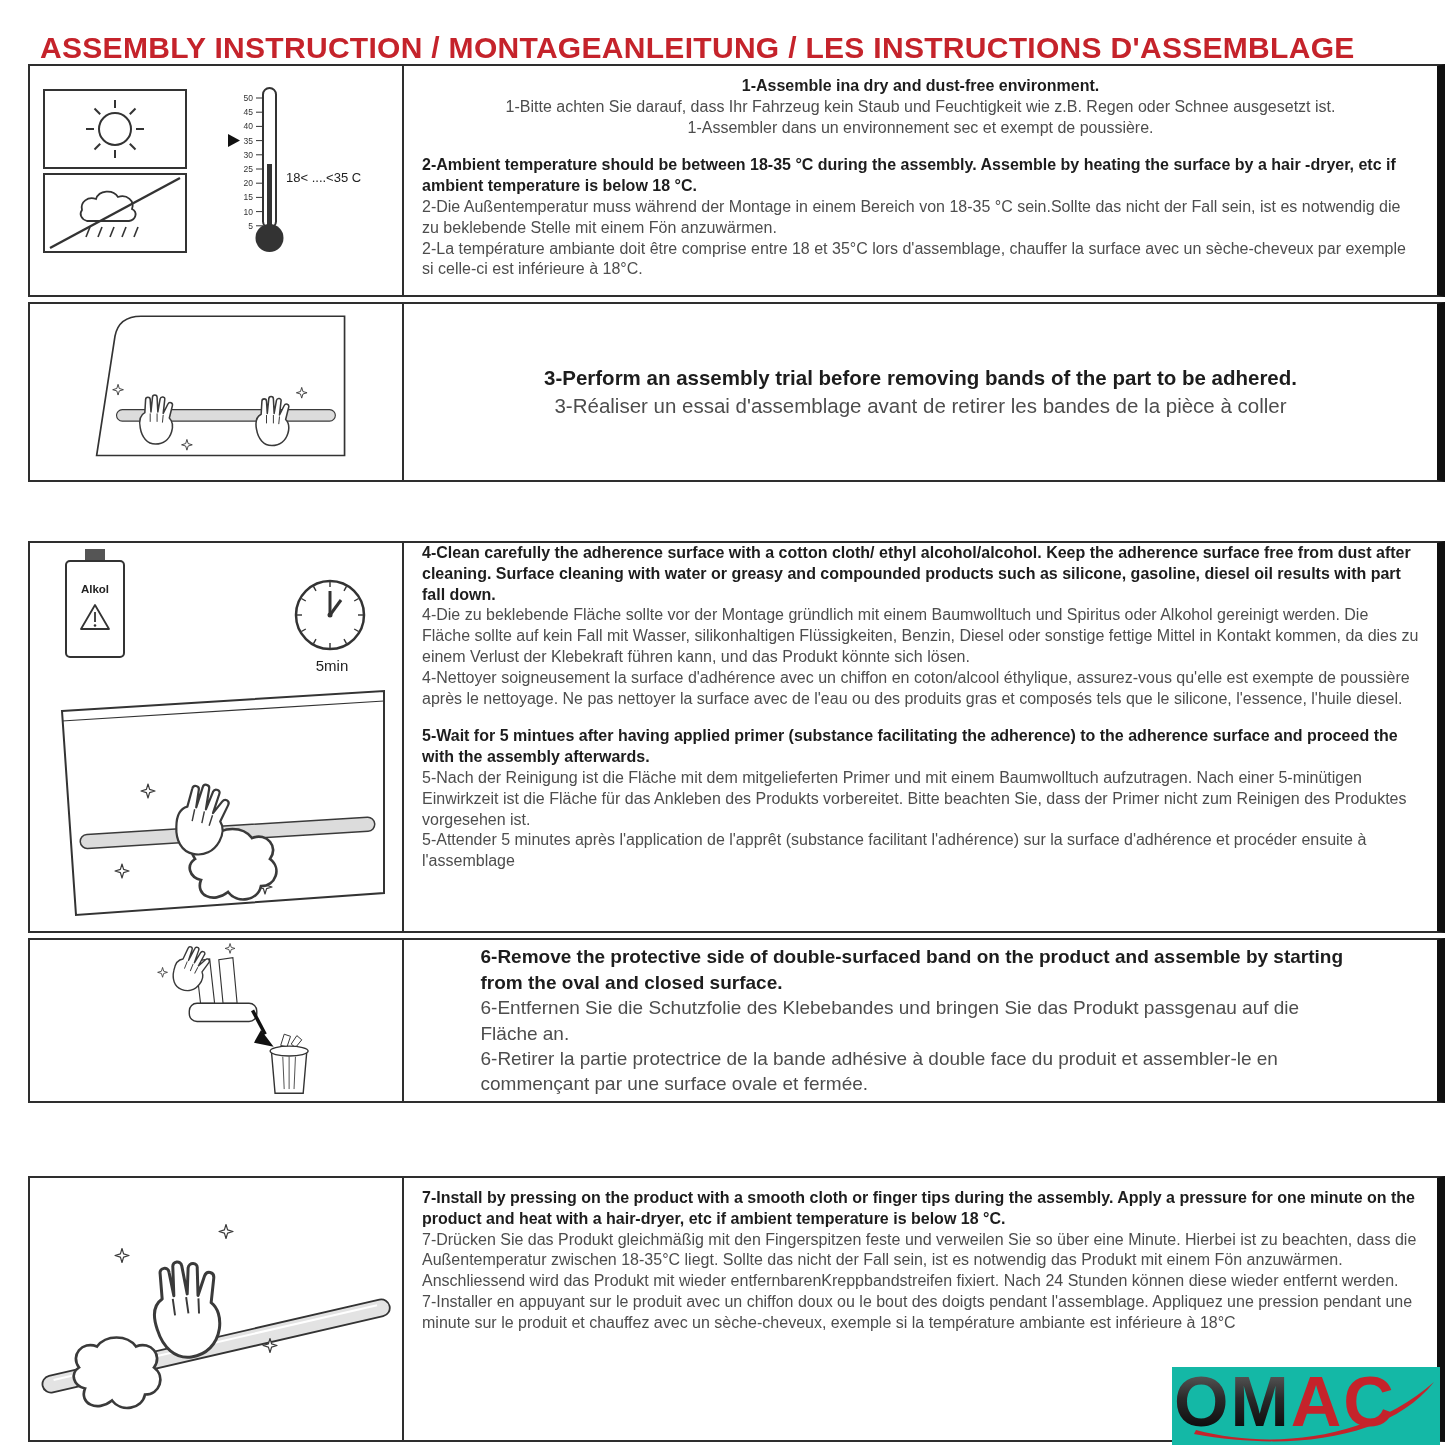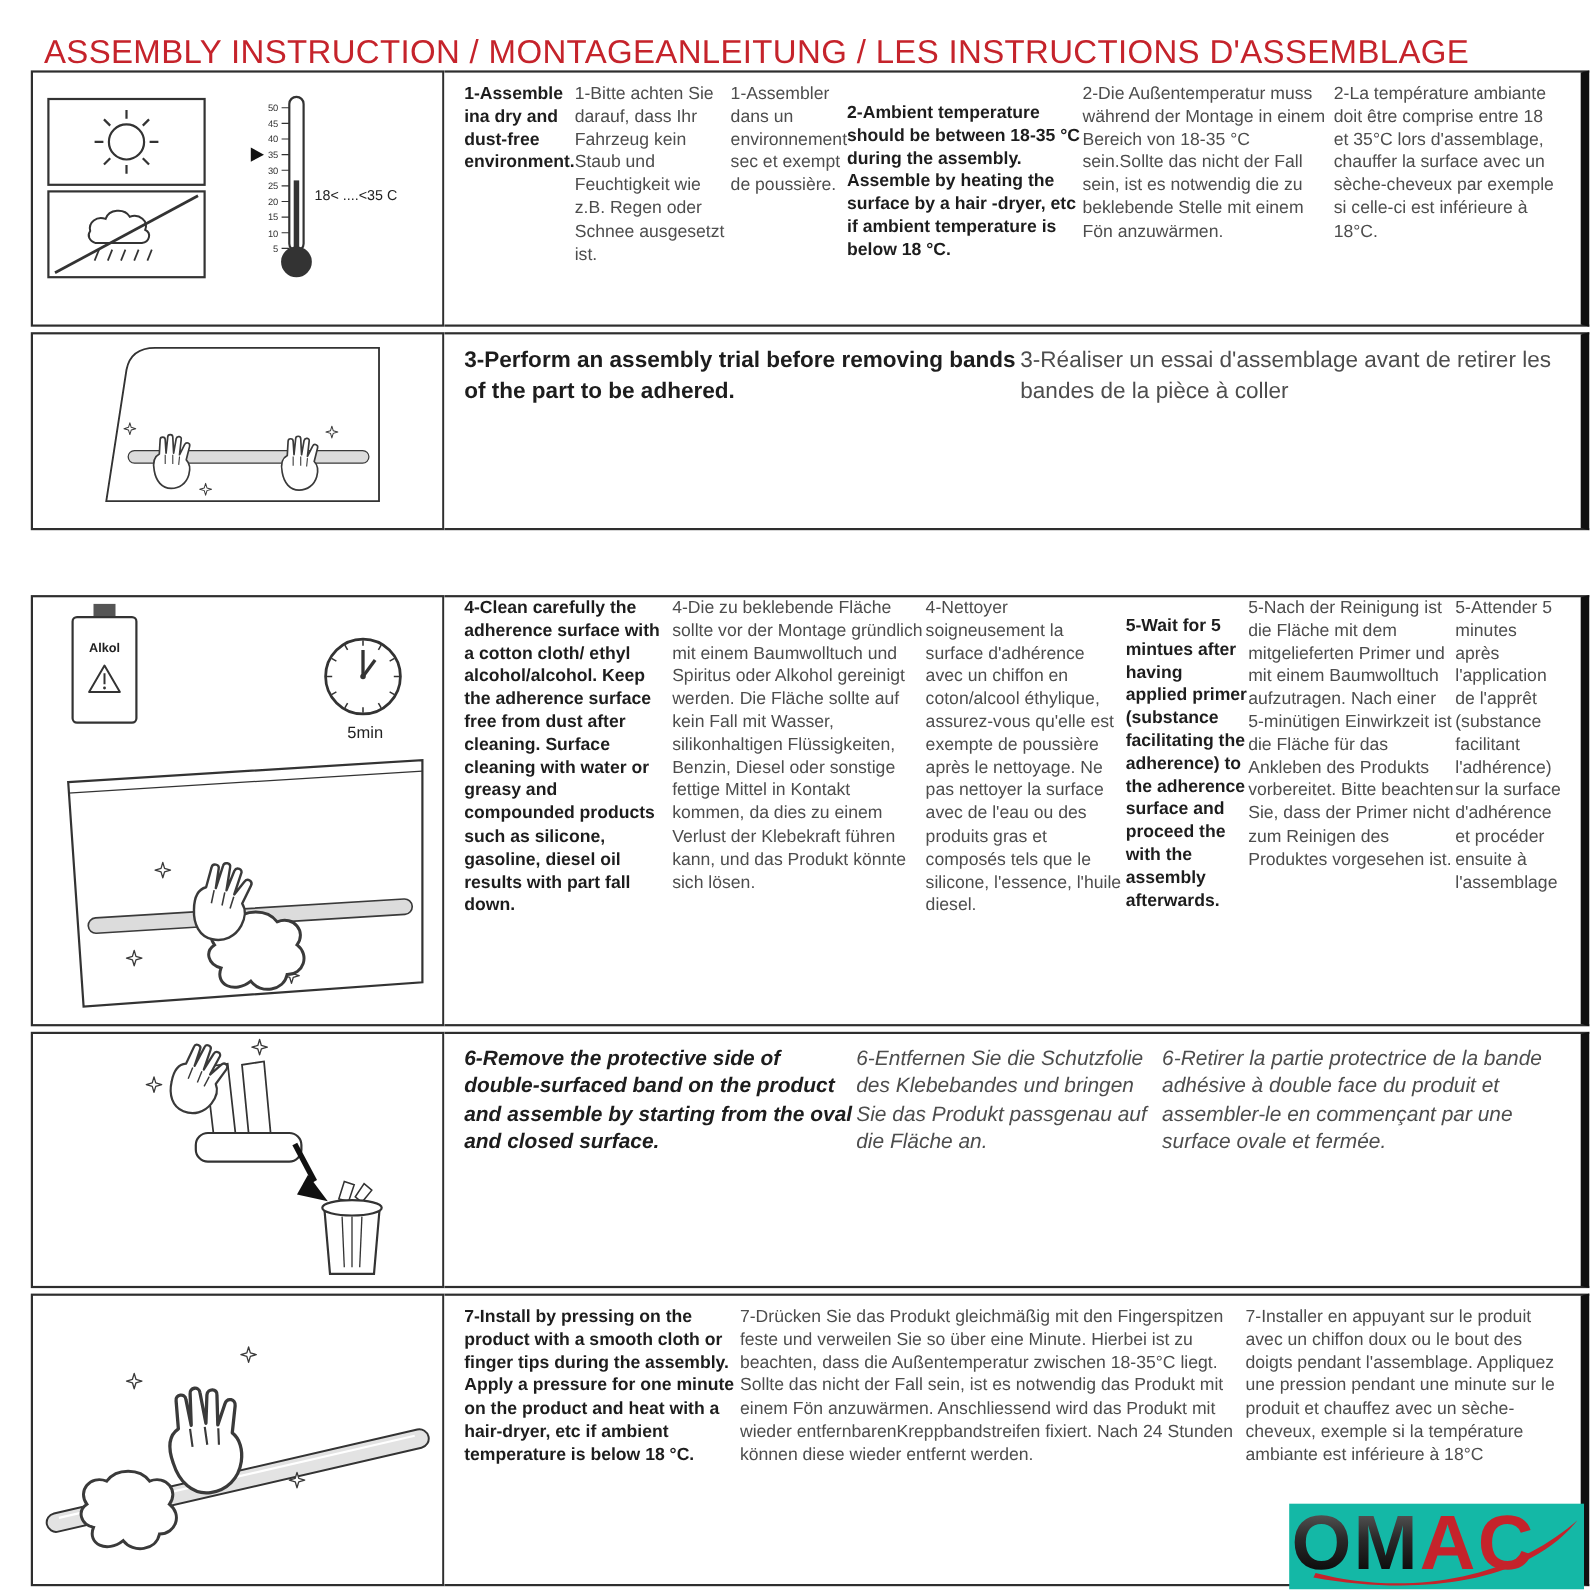--- a/index.html
+++ b/index.html
@@ -2,42 +2,42 @@
 <html><head>
 <meta charset="utf-8">
 <style>
   html,body{margin:0;padding:0;}
   body{
     width:1445px;height:1445px;position:relative;overflow:hidden;
     background:#fff;font-family:"Liberation Sans",sans-serif;
   }
   .page{position:absolute;inset:0;background:#fff;}
   .title{
-    position:absolute;left:40px;top:11px;font-size:30px;font-weight:normal;
+    position:absolute;left:40px;top:11px;font-size:30px;font-weight:bold;
     color:#c5232b;letter-spacing:.3px;white-space:nowrap;
   }
   .row{position:absolute;left:28px;width:1417px;display:flex;align-items:stretch;}
   .illus{flex:0 0 372px;border:2px solid #2e2e2e;background:#fff;overflow:hidden;}
   .illus svg{display:block;width:100%;height:100%;}
   .tb{
     flex:1;border:2px solid #2e2e2e;border-left:none;border-right:8px solid #101010;
-    background:#fff;padding:10px 18px;color:#4d4d4d;display:flex;flex-direction:row;
+    background:#fff;padding:10px 18px;color:#4d4d4d;display:flex;flex-direction:column;align-items:center;
   }
   .tb p{margin:0;}
   .tb .b{font-weight:bold;color:#1d1d1d;}
   .tb .gap{margin-top:17px;}
   .fs16 p{font-size:16px;line-height:1.3;}
   .fs20 p{font-size:20.5px;line-height:1.38;max-width:880px;}
   .fs19 p{font-size:19px;line-height:1.34;max-width:880px;}
   .center{justify-content:center;}
   .pt12{padding-top:0;}
   .r1{top:64px;height:233px;}
   .r2{top:302px;height:180px;}
   .r3{top:541px;height:392px;}
-  .r4{top:938px;height:233px;font-style:italic;}
+  .r4{top:938px;height:165px;}
   .r5{top:1176px;height:266px;}
   .logo{position:absolute;right:5px;bottom:0;width:268px;height:78px;background:#14b8a6;}
   .logo svg{display:block;width:100%;height:100%;}
   .tnum{font-size:8.5px;fill:#333;}
 </style>
 </head>
 <body>
 
 <div class="page">
 

